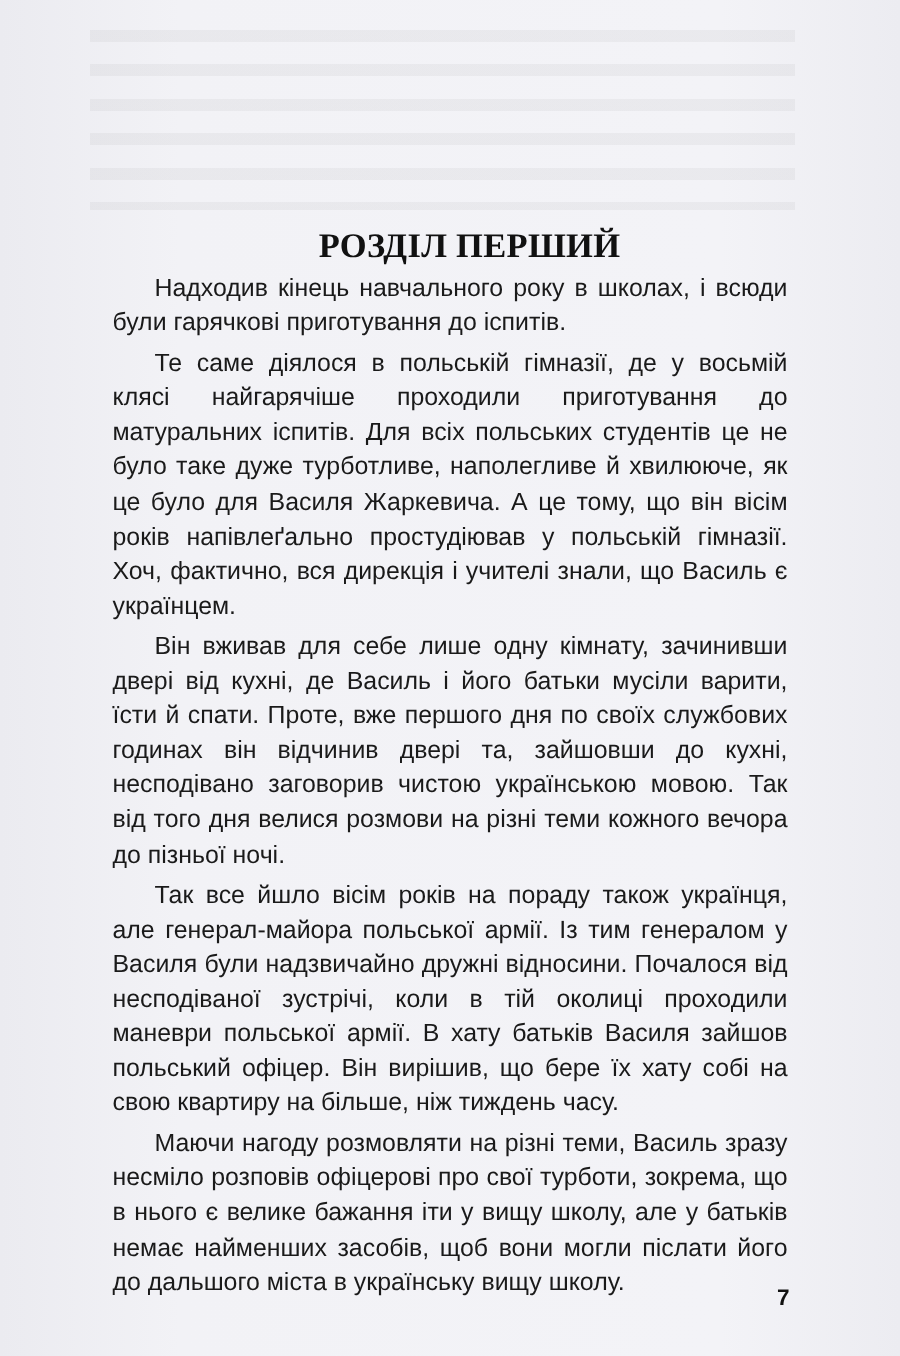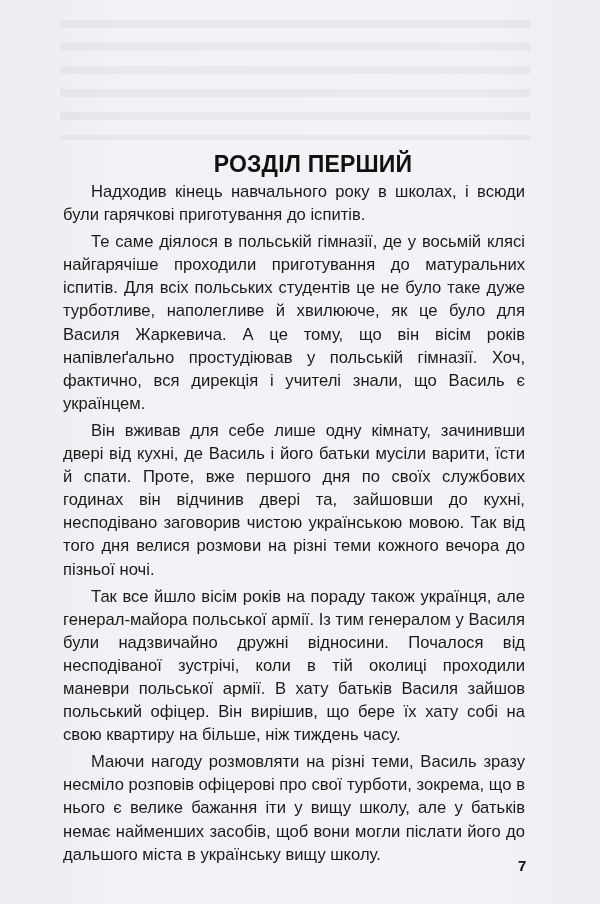--- a/index.html
+++ b/index.html
@@ -29,39 +29,39 @@
       background: repeating-linear-gradient(180deg, #555 0px, #555 8px, transparent 8px, transparent 23px);
     }
     .chapter-title {
       position: absolute;
       left: 0;
       width: 100%;
       top: 136px;
       text-align: center;
       padding-right: 10px;
       box-sizing: border-box;
-      font-family: Liberation Sans, sans-serif;
+      font-family: Liberation Serif, serif;
       font-weight: bold;
       font-size: 23px;
       letter-spacing: 0.2px;
       color: #111;
       padding-left: 36px;
     }
     .body-text {
       position: absolute;
       left: 63px;
       top: 180px;
       width: 462px;
       font-family: "Liberation Sans", sans-serif;
       font-size: 16.6px;
       line-height: 23.1px;
       color: #1a1a1a;
     }
     .para {
-      margin: 0 0 4px 0;
+      margin: 0 0 4px 12px;
       text-indent: 28px;
       text-align: justify;
     }
     .page-number {
       position: absolute;
       left: 518px;
       top: 857px;
       font-family: "Liberation Sans", sans-serif;
       font-weight: bold;
       font-size: 15px;

